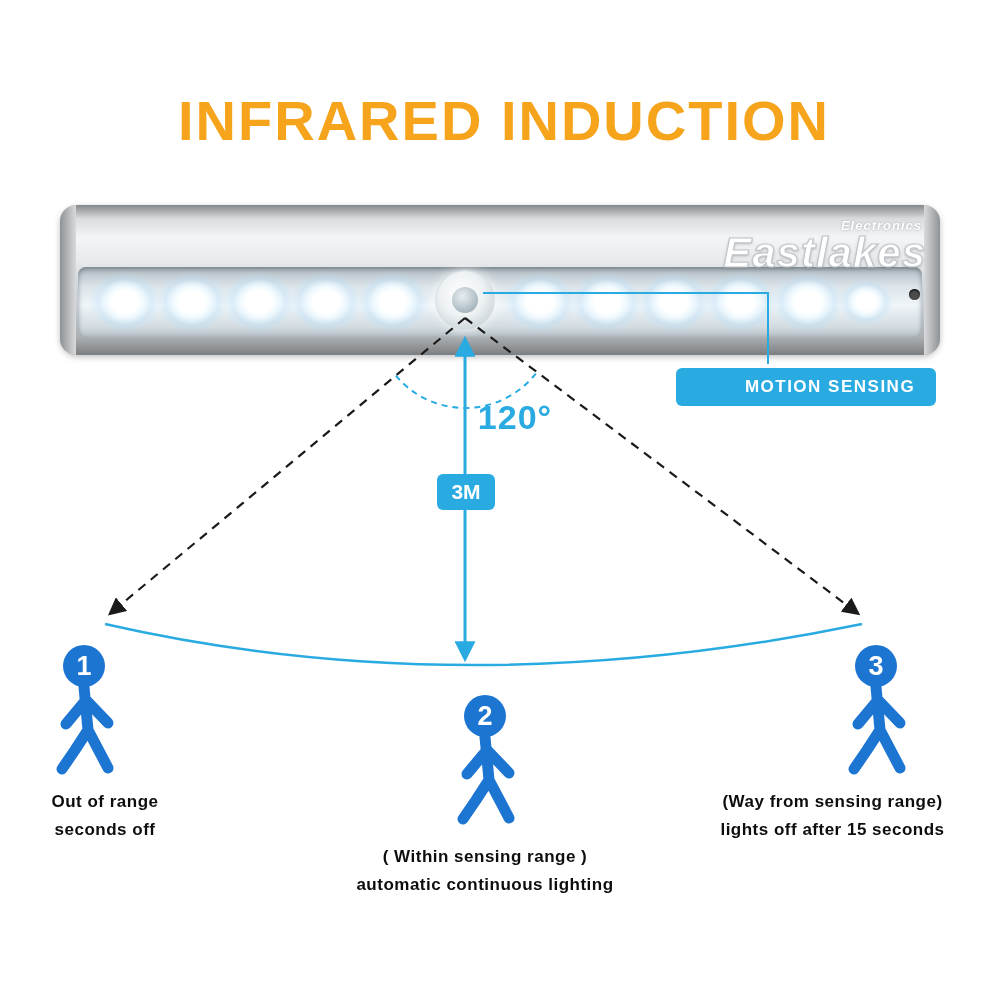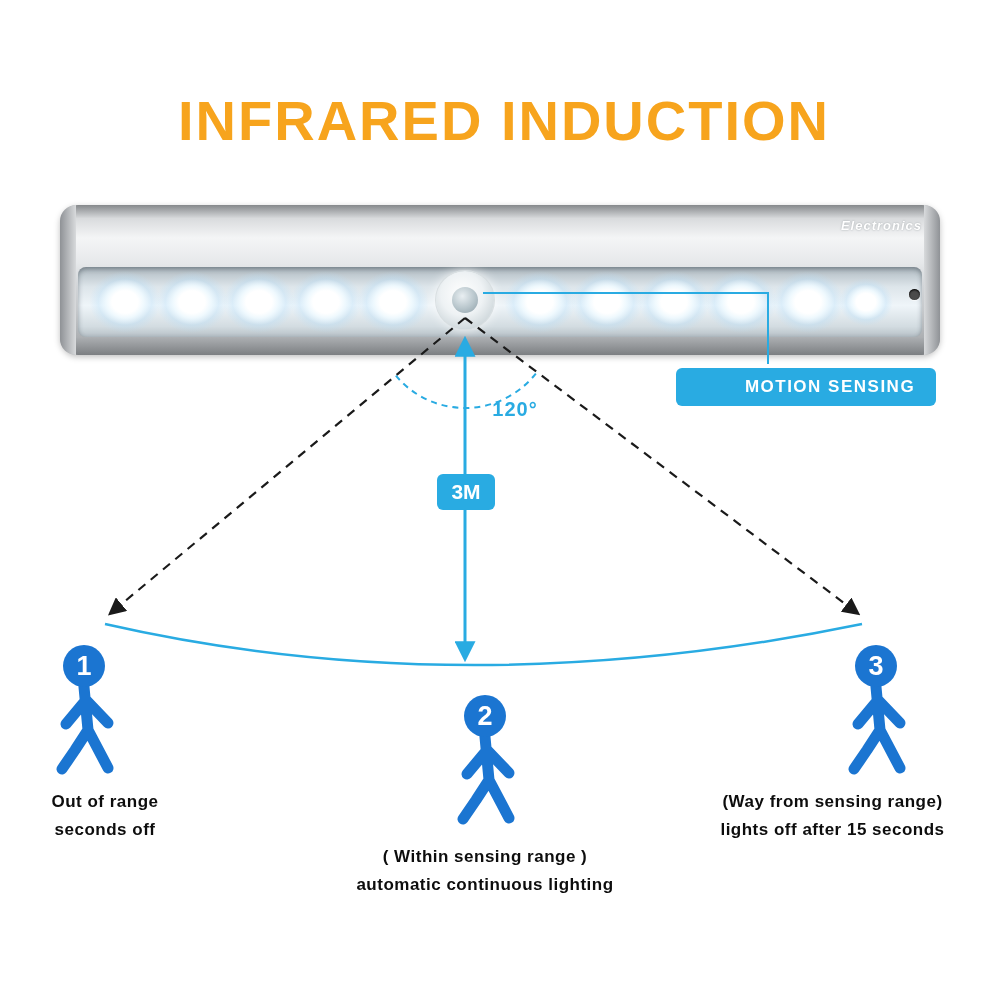--- a/index.html
+++ b/index.html
@@ -77,21 +77,21 @@
   
   .badge {
     position:absolute; display:flex; align-items:center; justify-content:center;
     background:var(--cyan,#29ABE2); color:#ffffff; font-weight:bold; border-radius:6px;
   }
   .badge.motion { left:676px; top:368px; width:212px; height:38px;
     font-size:17px; letter-spacing:1.5px;padding-left:48px; }
   .badge.distance { left:437px; top:474px; width:58px; height:36px; font-size:21px; }
   .angle-label {
     position:absolute; left:460px; top:398px; width:110px; text-align:center;
-    color:var(--cyan,#29ABE2); font-size:20px; font-weight:bold; letter-spacing:1px;
+    color:var(--cyan,#29ABE2); font-size:34px; font-weight:bold; letter-spacing:1px;
   }
   .range-label {
     position:absolute; left:470px; top:590px; width:300px; text-align:center;
     color:var(--cyan,#29ABE2); font-size:27px; font-weight:bold; letter-spacing:1px;
   }
   .caption {
     position:absolute; text-align:center; color:var(--caption,#0d0d0d);
     font-size:17px; font-weight:700; line-height:1.65; letter-spacing:0.5px;
   }
   .cap1 { left:5px;   top:788px; width:200px; }
@@ -122,20 +122,21 @@
     <div class="led" style="left:748px"></div>
     <div class="led small" style="left:806px"></div>
 
     <div class="sensor">
       <div class="sensor-dome"></div>
     </div>
     <div class="mount-hole"></div>
 
     <div class="brand">
       <div class="brand-sub">Electronics</div>
+      <div class="brand-name">Eastlakes</div>
     </div>
   </div>
 
   <svg class="overlay" width="1000" height="1000" viewBox="0 0 1000 1000">
     <defs>
       <marker id="mBlack" viewBox="0 0 10 10" refX="7" refY="5" markerWidth="8" markerHeight="8" orient="auto-start-reverse">
         <path d="M0,0 L10,5 L0,10 Z" fill="#1a1a1a"></path>
       </marker>
       <marker id="mCyan" viewBox="0 0 10 10" refX="7" refY="5" markerWidth="7" markerHeight="7" orient="auto-start-reverse">
         <path d="M0,0 L10,5 L0,10 Z" class="cyan-fill"></path>

